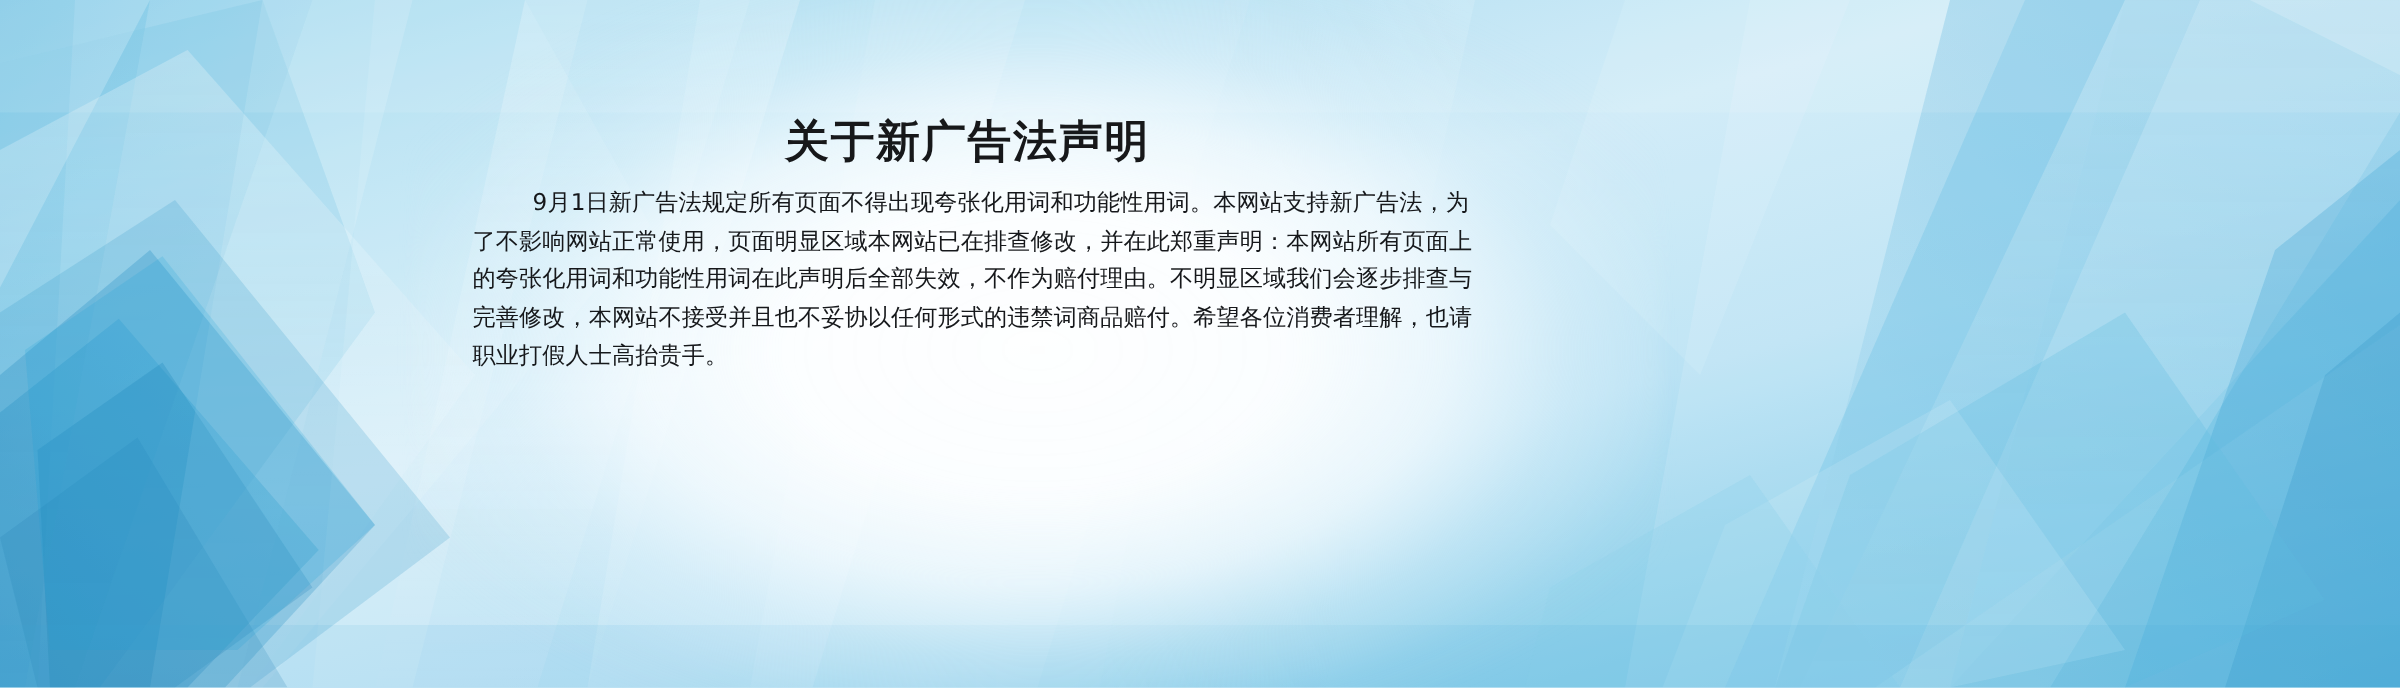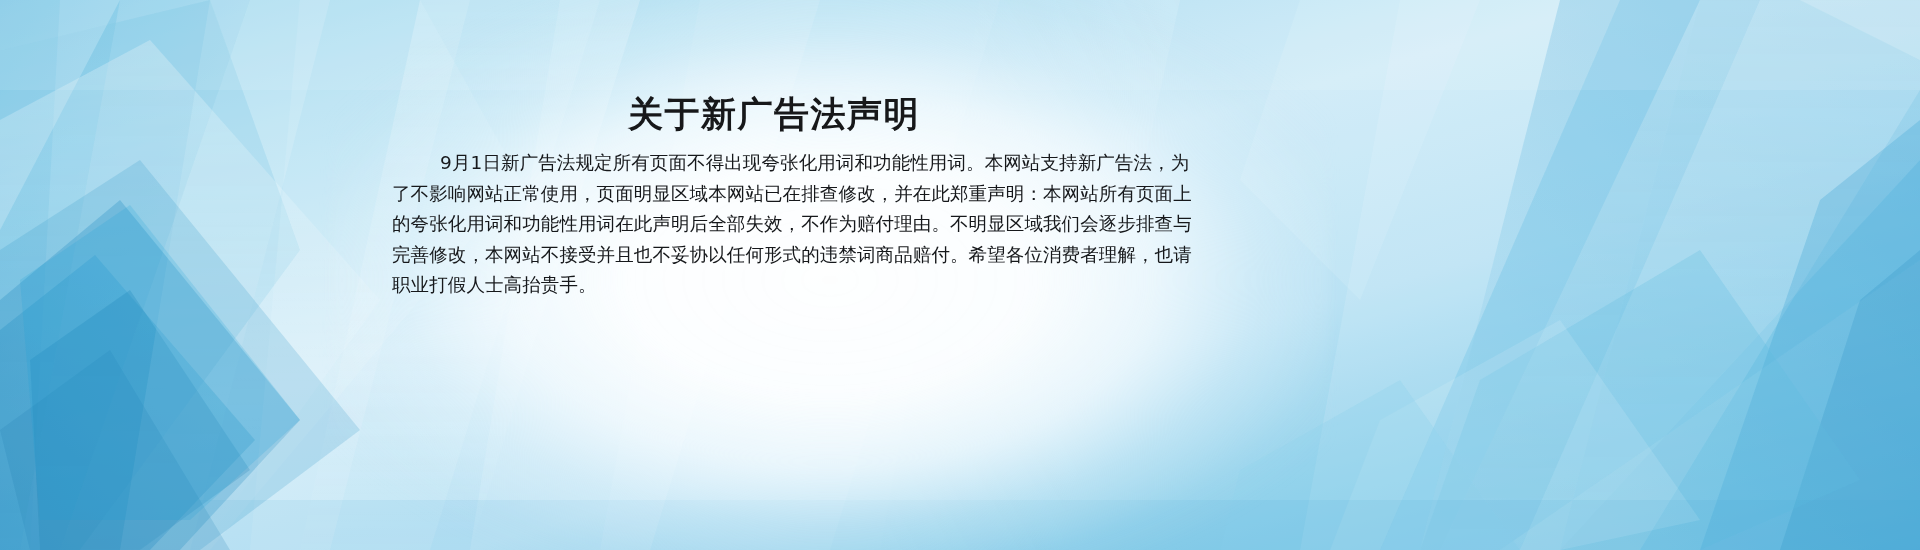--- a/index.html
+++ b/index.html
@@ -43,21 +43,21 @@
     text-align:center;
     font-size:35px;
     font-weight:bold;
     color:#17181a;
     letter-spacing:1.5px;
     line-height:1.2;
   }
 
   #body-copy {
     position:absolute;
-    left:392px; top:148px;
+    left:378px; top:148px;
     width:810px;
     font-size:18.5px;
     color:#16181b;
     line-height:30.5px;
     letter-spacing:0.1px;
   }
   #body-copy p { margin:0; }
   #para-1 { text-indent:2.6em; }
   #para-2 { margin-top:0; }
 </style>

